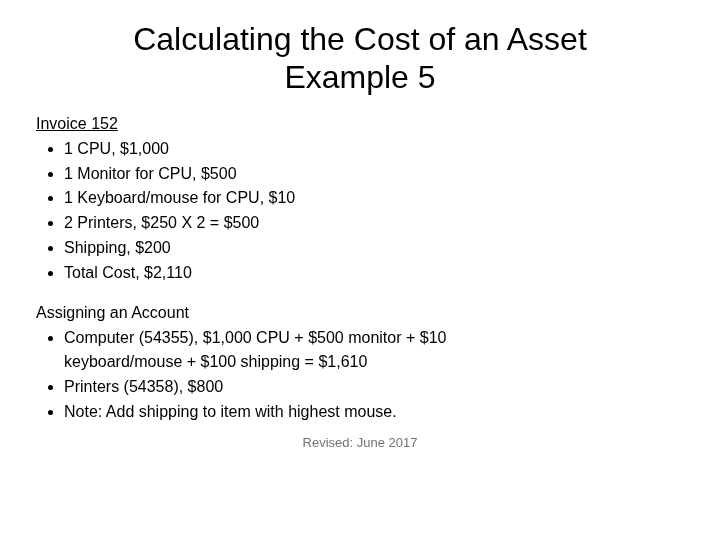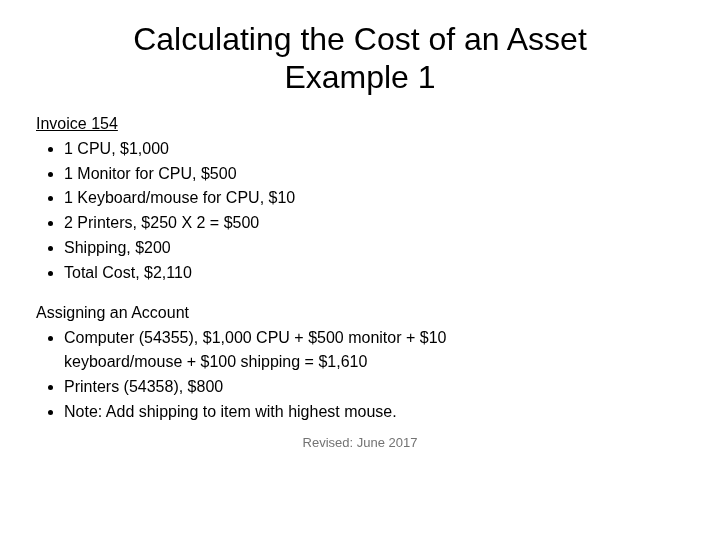--- a/index.html
+++ b/index.html
@@ -74,24 +74,24 @@
       margin-top: 6px;
     }
   </style>
 </head>
 <body>
 
 <div class="page">
 
   <div class="title">
     <span>Calculating the Cost of an Asset</span><br>
-    <span>Example 1</span>
+    <span>Example 5</span>
   </div>
 
-  <div class="invoice-label">Invoice 154</div>
+  <div class="invoice-label">Invoice 152</div>
 
   <ul class="bullet-list">
     <li>1 CPU, $1,000</li>
     <li>1 Monitor for CPU, $500</li>
     <li>1 Keyboard/mouse for CPU, $10</li>
     <li>2 Printers, $250 X 2 = $500</li>
     <li>Shipping, $200</li>
     <li>Total Cost, $2,110</li>
   </ul>
 

